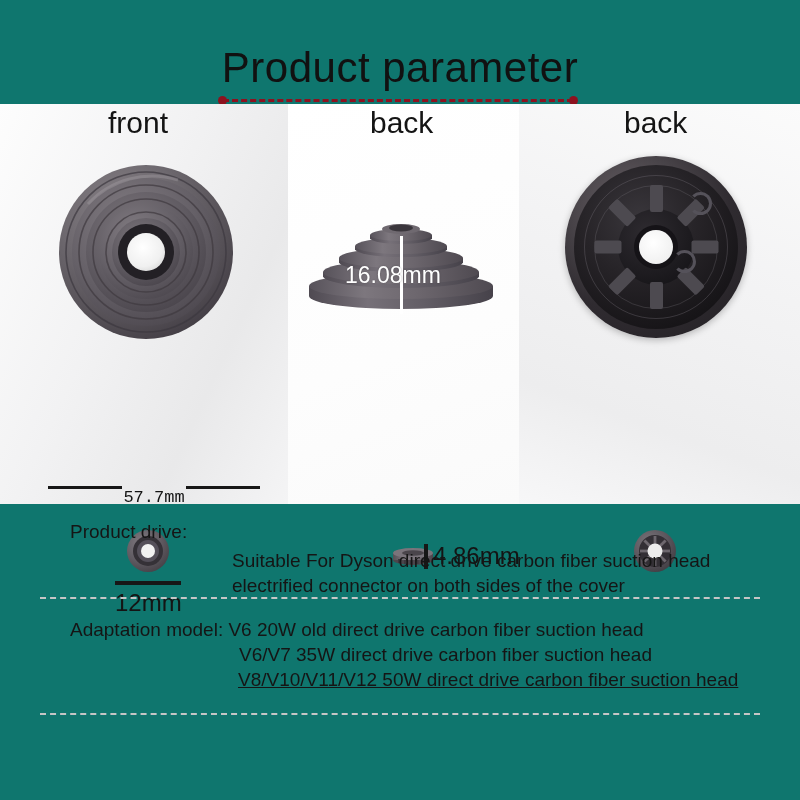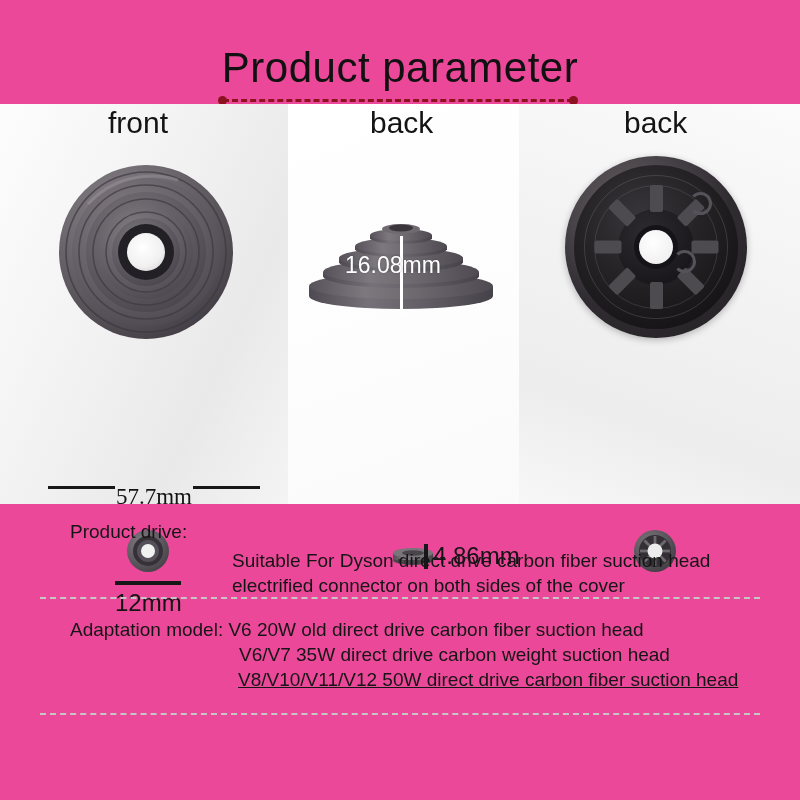--- a/index.html
+++ b/index.html
@@ -13,21 +13,21 @@
     font-family: "Liberation Sans", sans-serif;
     overflow: hidden;
     position: relative;
   }
 
   #page {
     position: absolute;
     left: 0; top: 0;
     width: 800px;
     height: 800px;
-    background: #ec4899;
+    background: #0f766e;
   }
 
   
   .title {
     position: absolute;
     left: 0; top: 44px;
     width: 800px;
     text-align: center;
     font-size: 42px;
     font-weight: 400;
@@ -122,40 +122,40 @@
     display: flex;
     align-items: center;
     justify-content: center;
   }
   .dim-width .bar {
     flex: 1 1 auto;
     height: 0;
     border-top: 3px solid #171717;
   }
   .dim-width .txt {
-    font-size: 23px;
+    font-size: 17px;
     color: #141414;
     padding: 0 1px;
     white-space: nowrap;
-    font-family: Liberation Serif, serif;
+    font-family: Liberation Mono, monospace;
     margin-top: 20px;
   }
 
   
   .side-art {
     position: absolute;
     left: 308px;
     top: 118px;
     width: 186px;
     height: 90px;
   }
   .side-label {
     position: absolute;
     left: 345px;
-    top: 148px;
+    top: 158px;
     font-size: 23px;
     color: #ffffff;
     white-space: nowrap;
     font-family: "Liberation Sans", sans-serif;
     text-shadow: 0 0 2px rgba(40,40,40,0.35);
     z-index: 4;
   }
   .side-tick {
     position: absolute;
     left: 400px;
@@ -540,21 +540,21 @@
 
   <div class="spec">
 
     <div class="spec-label pn-label">Product drive:</div>
     <div class="spec-text pn-l2">electrified connector on both sides of the cover</div>
     <div class="spec-text pn-l1">Suitable For Dyson direct drive carbon fiber suction head</div>
 
     <div class="spec-line s1"></div>
 
     <div class="spec-label am-label">Adaptation model: V6 20W old direct drive carbon fiber suction head</div>
-    <div class="spec-text am-l2">V6/V7 35W direct drive carbon weight suction head</div>
+    <div class="spec-text am-l2">V6/V7 35W direct drive carbon fiber suction head</div>
     <div class="spec-text am-l3">V8/V10/V11/V12 50W direct drive carbon fiber suction head</div>
 
     <div class="spec-line s2"></div>
 
 
   </div>
 
 </div>
 
 </body></html>

